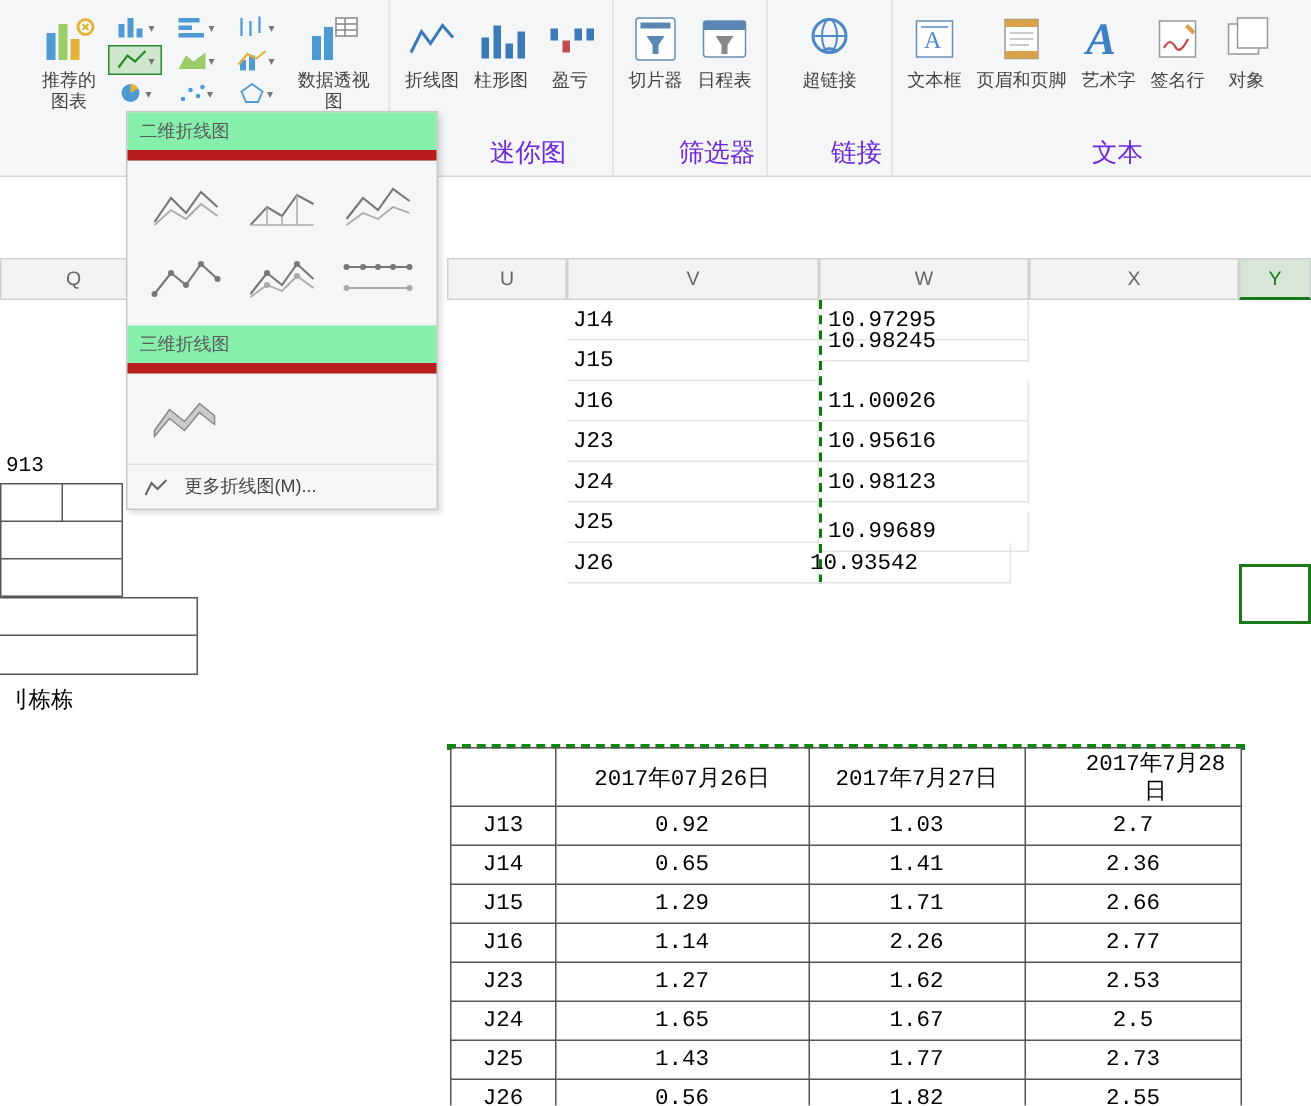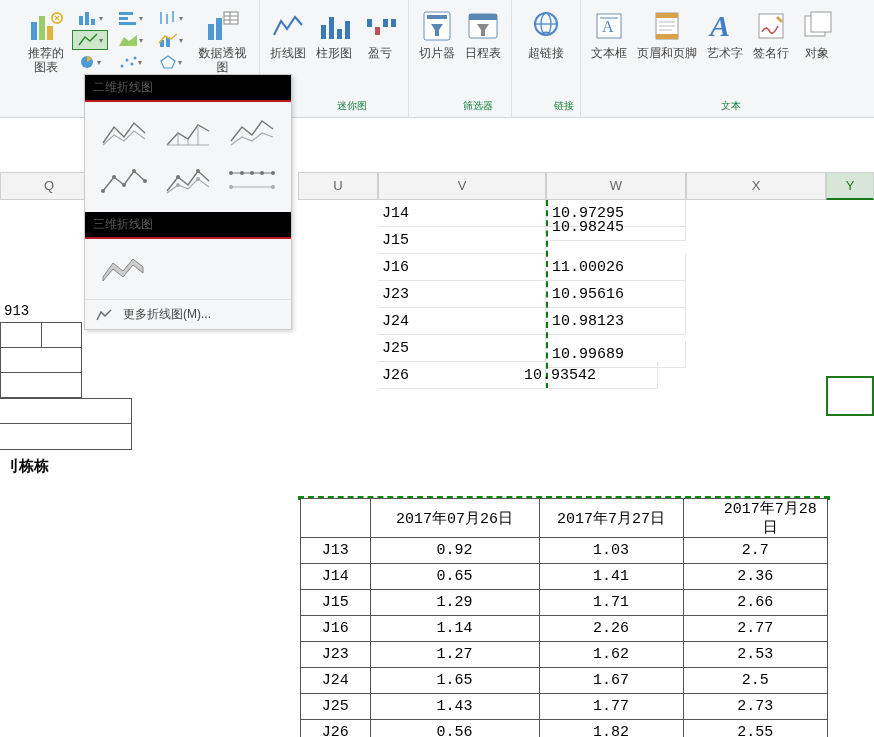--- a/index.html
+++ b/index.html
@@ -33,22 +33,22 @@
     height: 118px;
     justify-content: flex-start;
   }
   .ribbon-group .buttons {
     display: flex;
     align-items: flex-start;
     gap: 2px;
     height: 88px;
   }
   .ribbon-group .glabel {
-    font-size: 10px;
-    color: #15803d;
+    font-size: 17px;
+    color: #6d28d9;
     margin-top: auto;
     padding-bottom: 3px;
     margin-left: 36px;
   }
   .rb-btn {
     display: flex;
     flex-direction: column;
     align-items: center;
     justify-content: flex-start;
     padding: 4px 4px 0;
@@ -74,25 +74,25 @@
     position: absolute;
     left: 84px;
     top: 74px;
     width: 208px;
     background: #f5f6f7;
     border: 1px solid #c8c8c8;
     box-shadow: 2px 2px 4px rgba(0,0,0,.15);
     z-index: 100;
   }
   .dd-head {
-    background: #000000;
+    background: #86efac;
     color: #5a5a5a;
     font-size: 12px;
     padding: 4px 8px;
-    border-bottom: 2px solid #b91c1c;
+    border-bottom: 7px solid #b91c1c;
   }
   .dd-grid {
     display: grid;
     grid-template-columns: repeat(3, 1fr);
     gap: 12px 14px;
     padding: 12px 14px 14px;
   }
   .dd-cell {
     width: 50px; height: 36px;
     display:flex; align-items:center; justify-content:center;
@@ -523,32 +523,32 @@
   <div class="datacell dl" style="left:378px; top:217px; width:168px;">J25</div>
   <div class="datacell dl" style="left:378px; top:244px; width:168px;">J26</div>
 
   <div class="marq-left" style="left:546px; top:82px; height:189px;"></div>
   <div class="datacell dl" style="left:548px; top:82px;  width:138px;">10.97295</div>
   <div class="datacell dl" style="left:548px; top:96px; width:138px;">10.98245</div>
   <div class="datacell dl" style="left:548px; top:136px; width:138px;">11.00026</div>
   <div class="datacell dl" style="left:548px; top:163px; width:138px;">10.95616</div>
   <div class="datacell dl" style="left:548px; top:190px; width:138px;">10.98123</div>
   <div class="datacell dl" style="left:548px; top:223px; width:138px;">10.99689</div>
-  <div class="datacell dl" style="left:520px; top:244px; width:138px;">10.93542</div>
+  <div class="datacell dl" style="left:536px; top:244px; width:138px;">10.93542</div>
 
   <div class="sel-cell" style="left:826px; top:258px; width:48px; height:40px;"></div>
 
   <div class="datacell dl" style="left:0; top:180px; width:40px; border:none; font-size:14px;">913</div>
   <div class="frag-box" style="left:0; top:204px; width:82px; height:104px;">
     <div style="border-bottom:1px solid #555; height:25px;"></div>
     <div style="border-bottom:1px solid #555; height:25px;"></div>
     <div style="border-bottom:1px solid #555; height:25px;"></div>
   </div>
   <div class="frag-box" style="left:0; top:204px; width:42px; height:26px;"></div>
-  <div class="datacell dl" style="left:0; top:336px; width:70px; border:none; font-size:15px;font-weight:bold;">刂栋栋</div>
+  <div class="datacell dl" style="left:0; top:336px; width:70px; border:none; font-size:15px;">刂栋栋</div>
   <div class="frag-box" style="left:0; top:280px; width:132px; height:52px; border-left:none;">
     <div style="border-bottom:1px solid #555; height:25px;"></div>
   </div>
 
   <div class="seltable-wrap" style="left:298px; top:378px; width:532px;">
     <table class="seltable" style="width:100%;">
       <tbody>
           <tr>
         <th style="width:70px;"></th>
         <th style="width:170px;">2017年07月26日</th>

